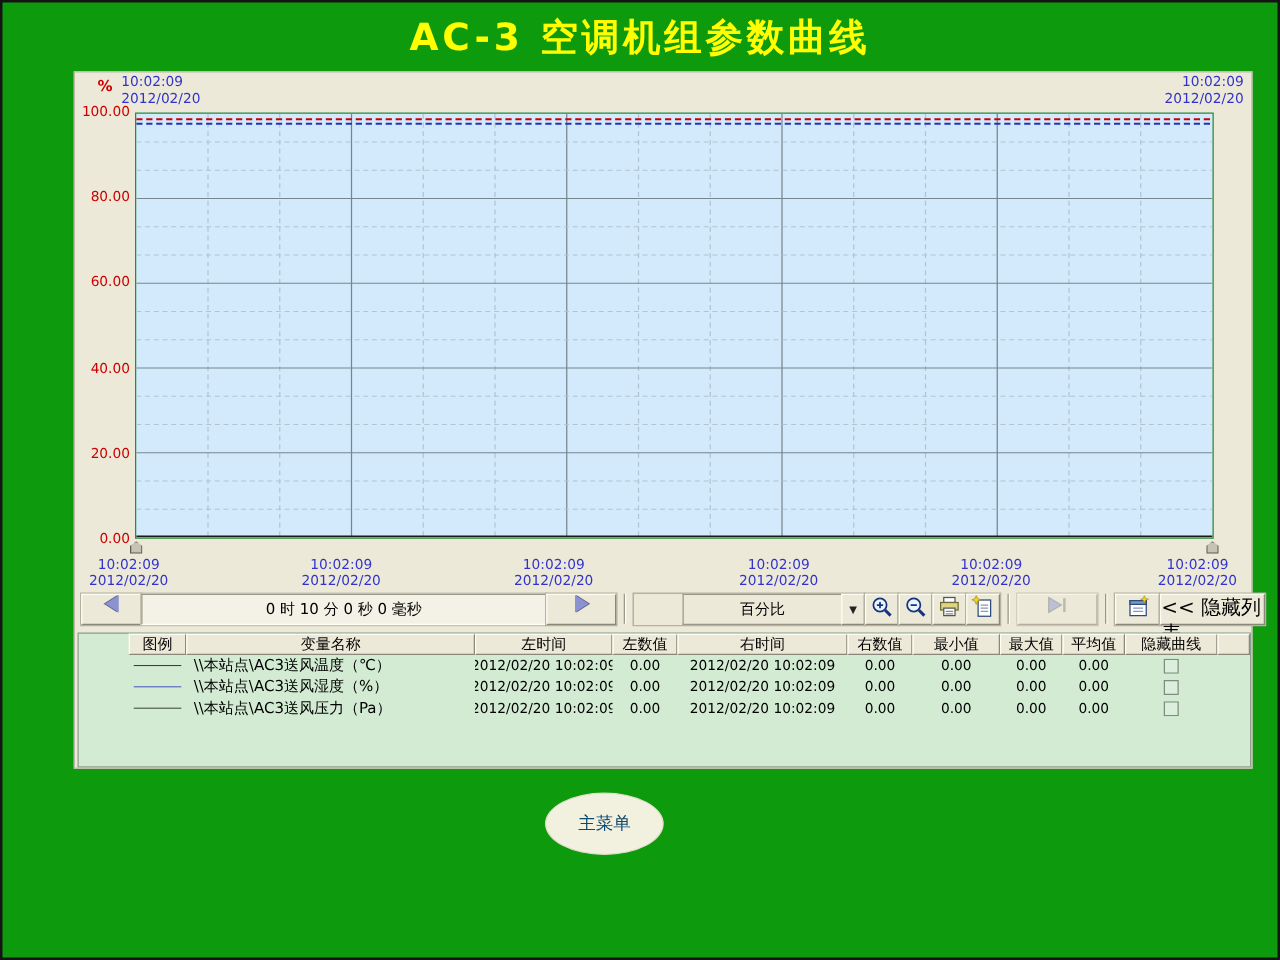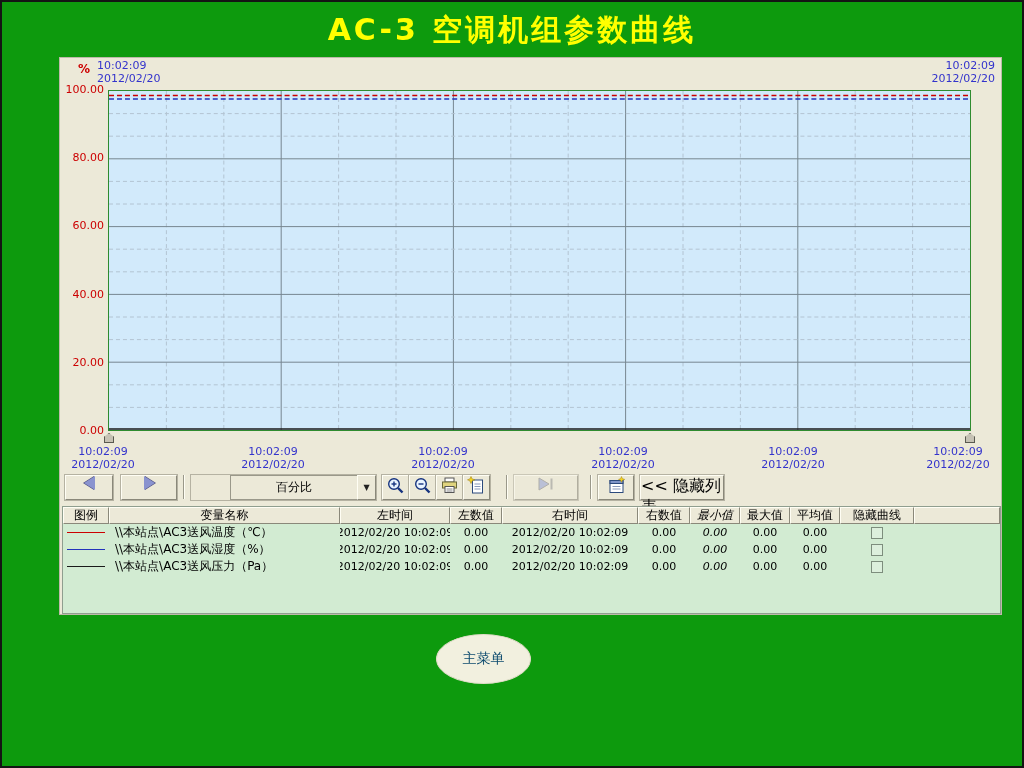--- a/index.html
+++ b/index.html
@@ -47,27 +47,27 @@
   .combo-label { width:127px; background:#ece9d8; border:1px solid #9a988a; border-right:none;
                  display:flex; align-items:center; justify-content:center; font-size:12px;margin-left:39px; }
   .combo-arrow { width:19px; background:#ece9d8; border-top:1px solid #fffef4; border-left:1px solid #fffef4;
                  border-bottom:1px solid #8a887a; border-right:1px solid #8a887a;
                  display:flex; align-items:center; justify-content:center; font-size:8px; color:#222; }
   .disabled { opacity:.6; }
 
   
   .dtable { position:absolute; left:2px; top:448px; width:939px; height:108px;
             background:#d2ebd2; border:1px solid #8f9e8f; font-size:11px; }
-  .trow { display:flex; height:17px; align-items:center; }
+  .trow { display:flex; height:17px; align-items:center;padding-left:40px; }
   .thead .cell { background:#ece9d8; height:17px; border-top:1px solid #fffef4; border-left:1px solid #fffef4;
                  border-bottom:1px solid #8a887a; border-right:1px solid #8a887a;
                  display:flex; align-items:center; justify-content:center; font-size:12px; }
   .cell { flex:none; display:flex; align-items:center; justify-content:center; overflow:hidden; white-space:nowrap; }
   .c0{width:46px;} .c1{width:231px;text-align:right;} .c2{width:110px;} .c3{width:52px;} .c4{width:136px;}
-  .c5{width:52px;text-align:center;} .c6{width:50px;font-style:italic;} .c7{width:50px;} .c8{width:50px;} .c9{width:74px;} .cf{flex:1;}
+  .c5{width:52px;text-align:center;} .c6{width:70px;} .c7{width:50px;} .c8{width:50px;} .c9{width:74px;} .cf{flex:1;}
   .cell.name { justify-content:flex-start; padding-left:6px; font-size:12px; }
   .legend-line { width:38px; border-top:1px solid #000; }
   .legend-red { border-top-color:#cc0000; }
   .legend-blue { border-top-color:#2233bb; }
   .legend-black { border-top-color:#1a1a1a; }
   .checkbox { width:12px; height:12px; border:1px solid #7d8d7d; background:#dcefdc; }
 
   
   .btn-flow { position:absolute; left:318px; top:638px; width:102px; height:32px;
               background:#d2d2d2; border:1px solid #4a4a4a;
@@ -165,20 +165,23 @@
     <div class="xlab" style="left:858px">
       <div>10:02:09</div>
         <div>2012/02/20</div>
       </div>
 
     <div class="toolbar">
       <div class="tbtn" style="width:48px">
         <span class="arrow-prev"></span>
       </div>
       <div style="width:4px"></div>
+      <div class="field" style="width:324px">
+        <span>0 时 10 分 0 秒 0 毫秒</span>
+      </div>
       <div style="width:4px"></div>
       <div class="tbtn" style="width:56px">
         <span class="arrow-next"></span>
       </div>
       <div class="tsep"></div>
       <div class="combo">
         <div class="combo-label">百分比</div>
         <div class="combo-arrow">▼</div>
       </div>
       <div style="width:6px"></div>

